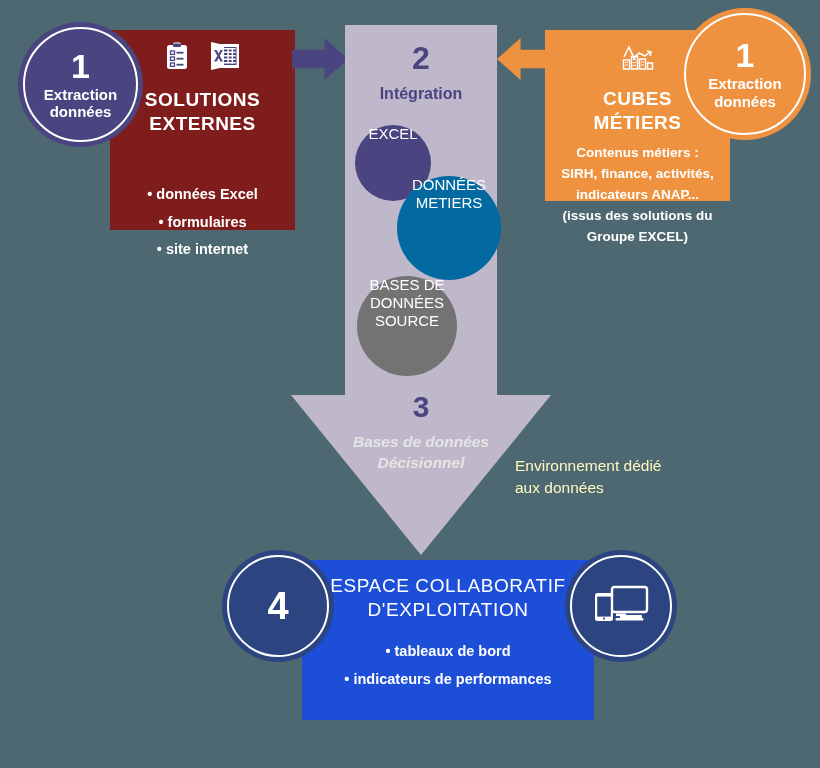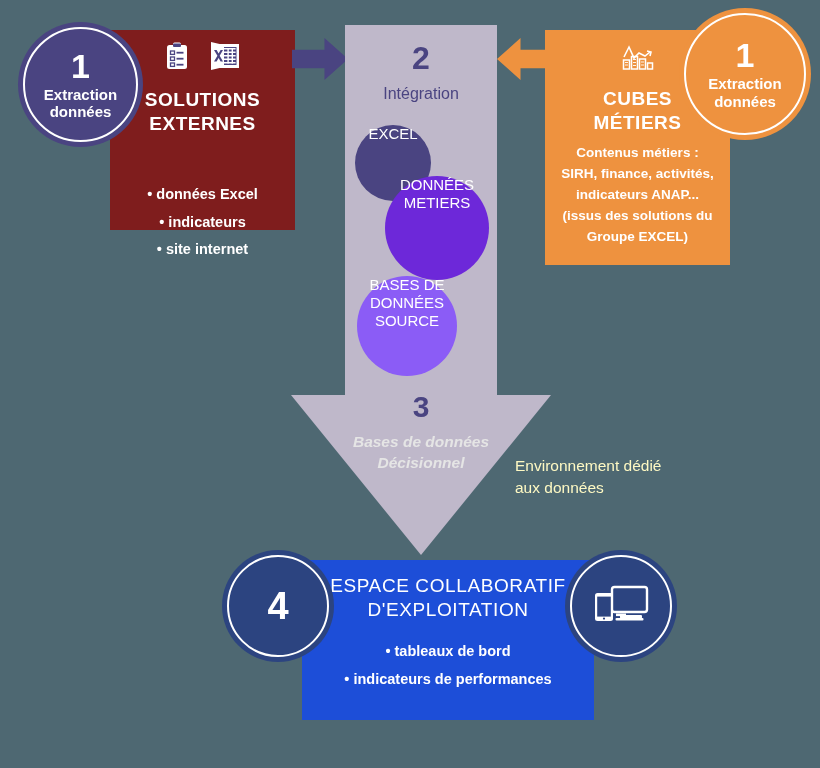--- a/index.html
+++ b/index.html
@@ -66,49 +66,49 @@
     position:absolute;left:291px;top:395px;width:260px;height:160px;
     background:#bfb8ca;
     clip-path:polygon(21% 0%,79% 0%,79% 0%,100% 0%,50% 100%,0% 0%);
   }
   #num2{
     position:absolute;left:345px;top:42px;width:152px;
     color:#4a4481;font-size:32px;font-weight:bold;text-align:center;line-height:1;
   }
   #cap2{
     position:absolute;left:345px;top:85px;width:152px;
-    color:#4a4481;font-size:16px;font-weight:normal;text-align:center;
+    color:#4a4481;font-size:16px;font-weight:bold;text-align:center;
   }
   #num3{
     position:absolute;left:345px;top:392px;width:152px;
     color:#4a4481;font-size:30px;font-weight:bold;text-align:center;line-height:1;
   }
   #cap3{
     position:absolute;left:325px;top:432px;width:192px;
     color:#e5e5e5;font-size:15.5px;font-weight:bold;text-align:center;line-height:1.35;font-style:italic;
   }
   .bubble{
     position:absolute;border-radius:50%;
     display:flex;justify-content:center;
     color:#fff;text-align:center;line-height:1.2;
   }
   #bub-excel{left:355px;top:125px;width:76px;height:76px;background:#4a4481;font-size:15px;}
-  #bub-dm{left:385px;top:176px;width:104px;height:104px;background:#6d28d9;font-size:15px;}
-  #bub-bdd{left:357px;top:276px;width:100px;height:100px;background:#8b5cf6;font-size:15px;}
+  #bub-dm{left:397px;top:176px;width:104px;height:104px;background:#0369a1;font-size:15px;}
+  #bub-bdd{left:357px;top:276px;width:100px;height:100px;background:#737373;font-size:15px;}
 
   
   #arrow-left{
     position:absolute;left:497px;top:38px;width:56px;height:42px;
     background:#ee923f;
     clip-path:polygon(100% 28%,42% 28%,42% 0%,0% 50%,42% 100%,42% 72%,100% 72%);
   }
 
   
   #right-panel{
-    left:545px;top:30px;width:185px;height:235px;background:#ee923f;
+    left:545px;top:30px;width:185px;height:171px;background:#ee923f;
   }
   #right-icons{
     position:absolute;left:0;right:0;top:12px;
     display:flex;justify-content:center;
   }
   #right-title{
     position:absolute;left:0;right:0;top:57px;font-size:19px;
   }
   #right-bullets{
     position:absolute;left:4px;right:4px;top:113px;
@@ -183,21 +183,21 @@
       </span>
     </div>
 
     <div class="ttl" id="left-title">
       <div>SOLUTIONS</div>
       <div>EXTERNES</div>
     </div>
 
     <div class="bul" id="left-bullets">
       <div>• données Excel</div>
-      <div>• indicateurs</div>
+      <div>• formulaires</div>
       <div>• site internet</div>
     </div>
   </div>
 
   <div class="badge" id="badge-left">
     <div class="num">1</div>
     <div class="cap">
       <div>Extraction</div>
       <div>données</div>
     </div>

